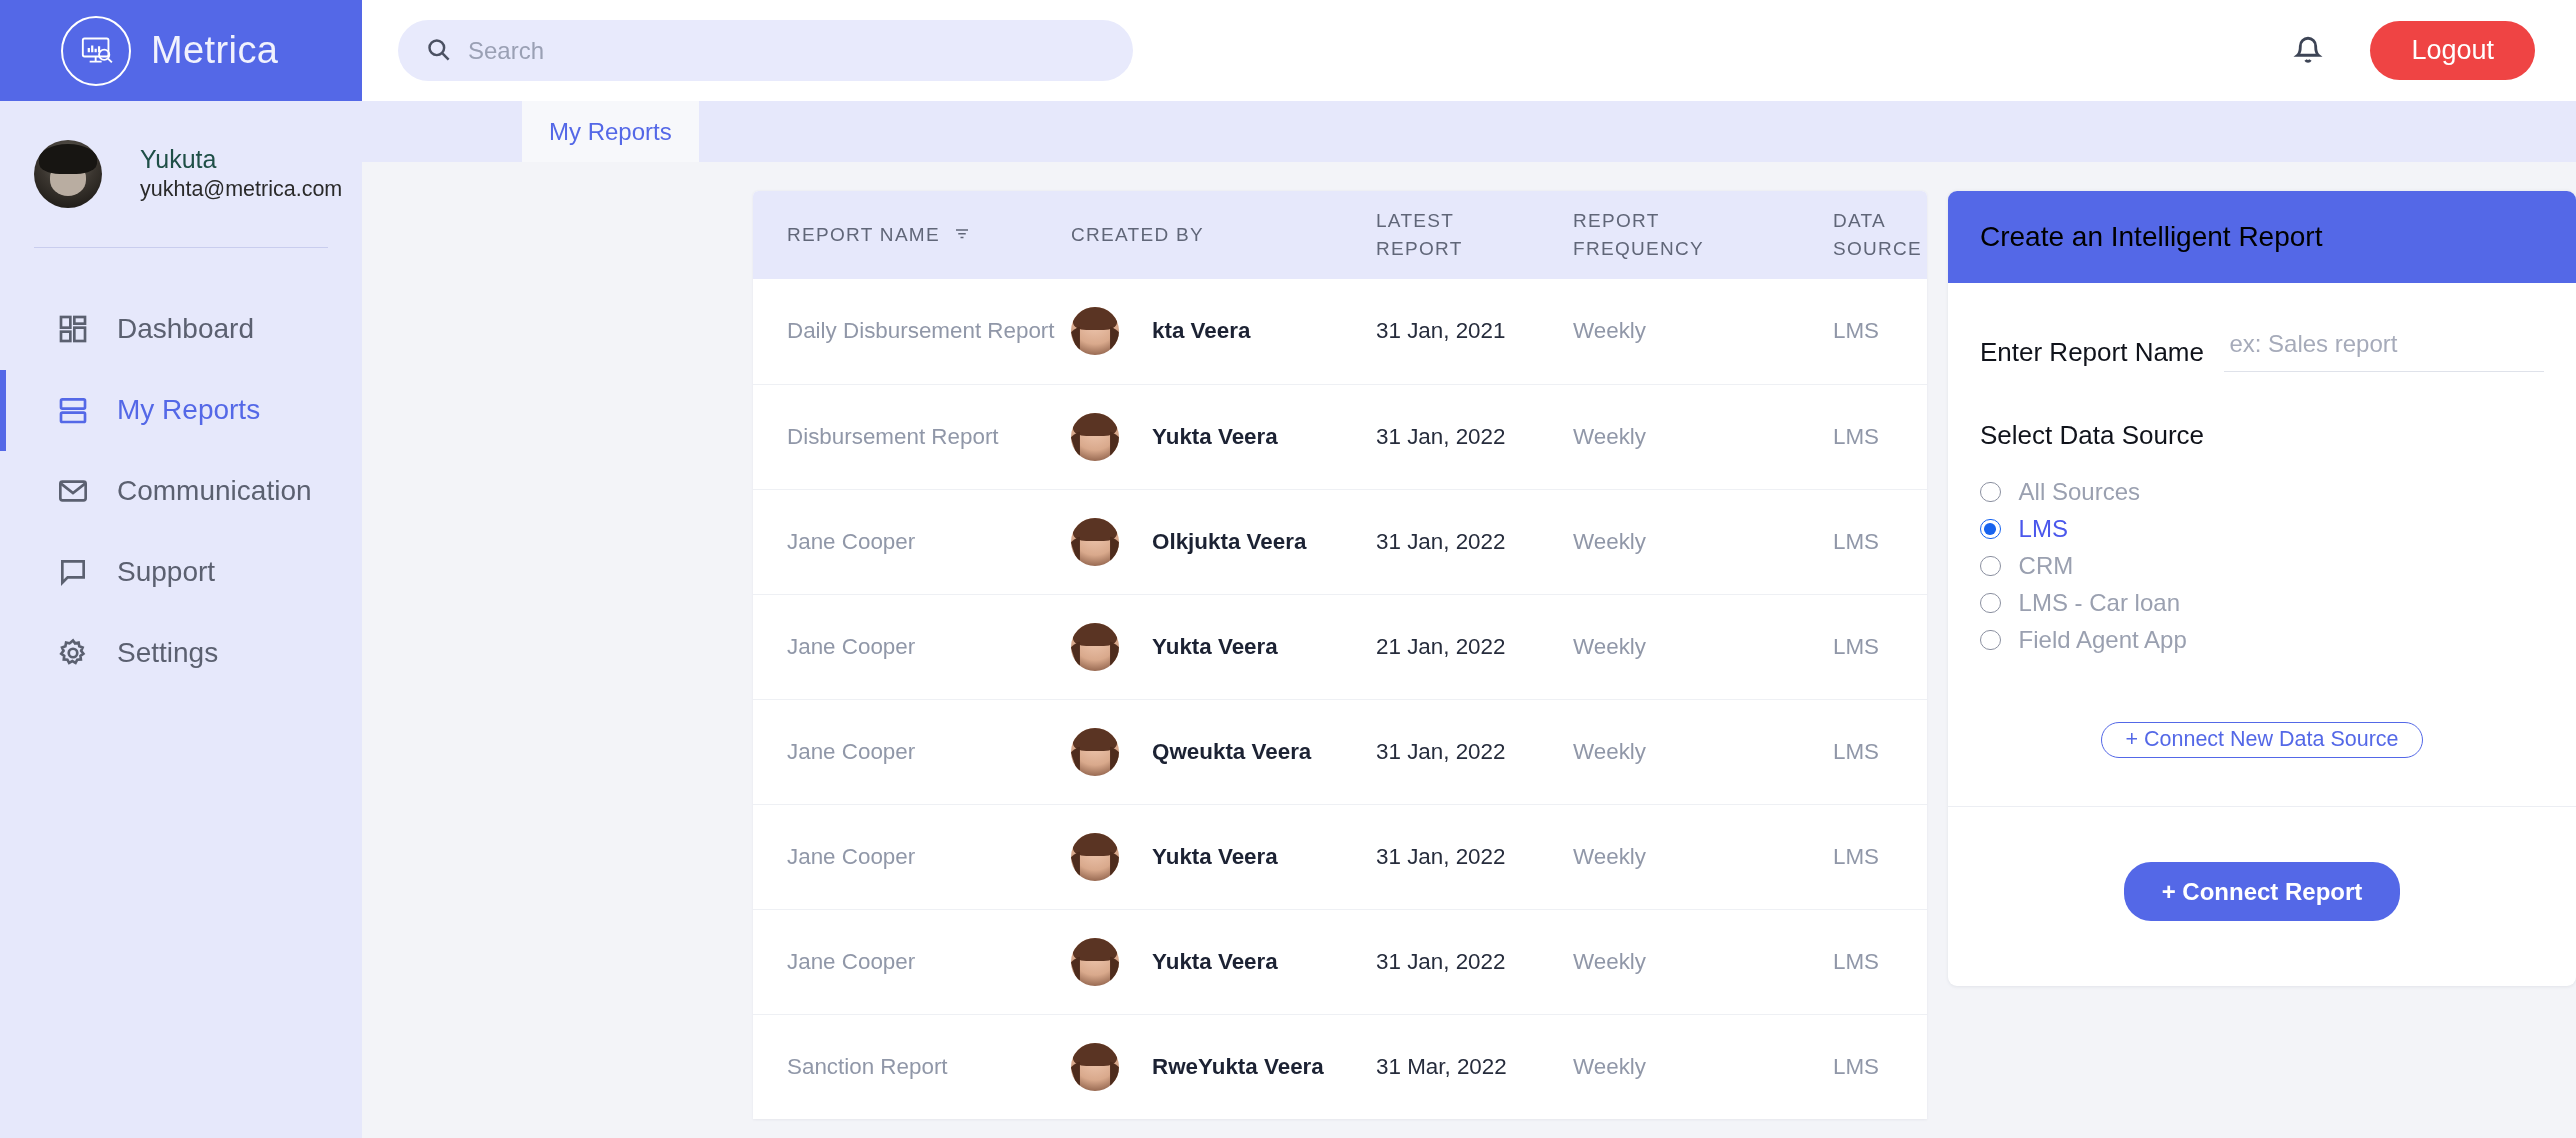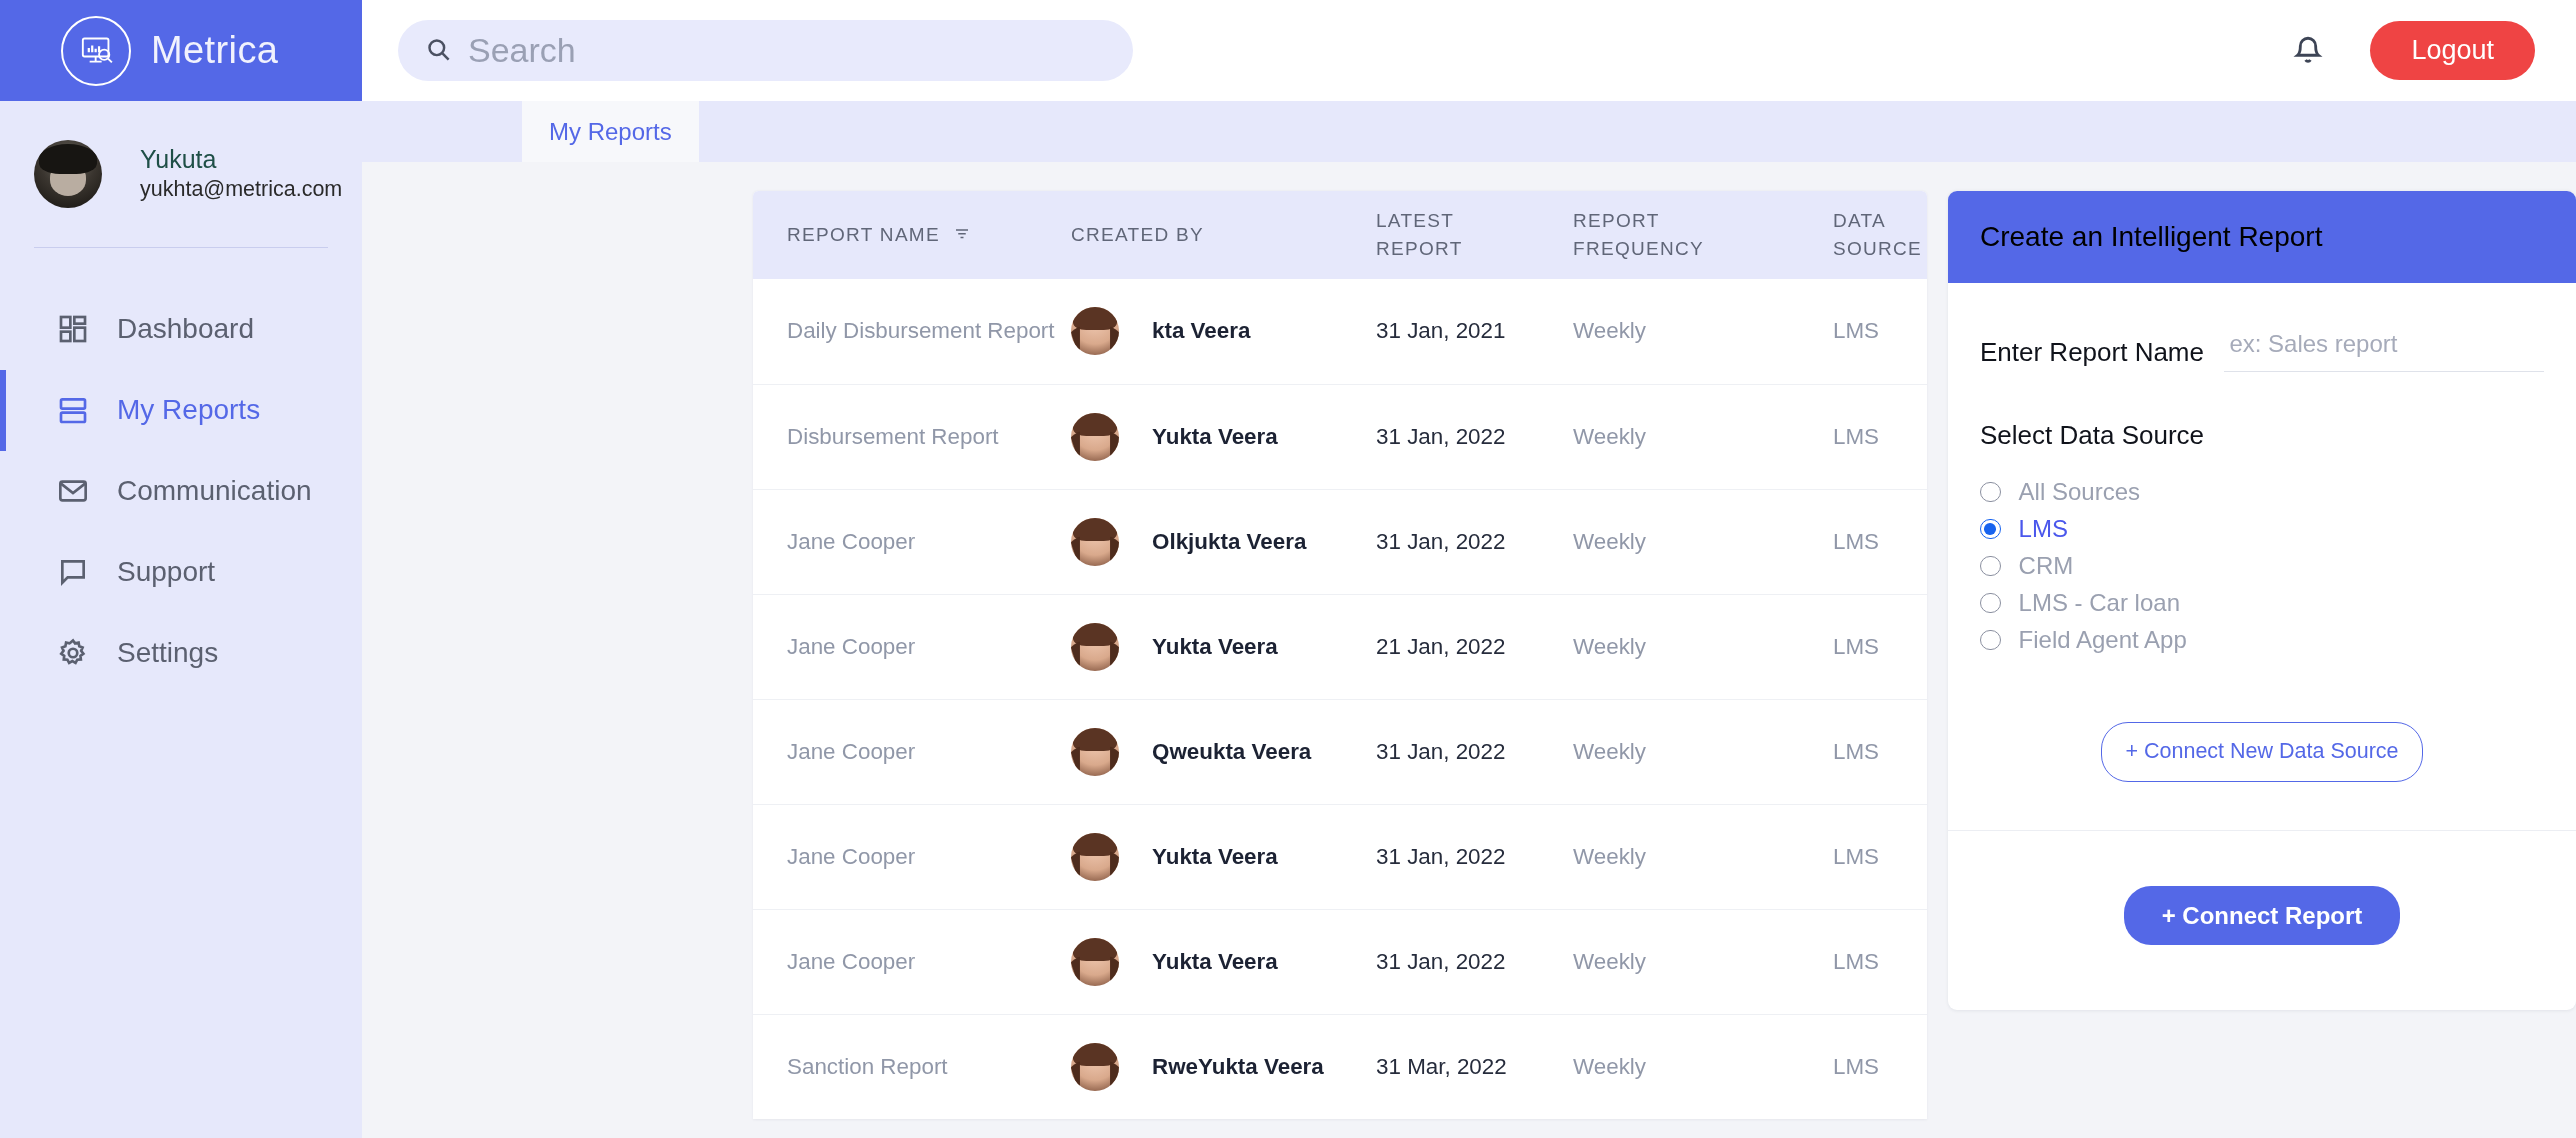--- a/index.html
+++ b/index.html
@@ -70,21 +70,21 @@
   .topbar {
     height: 101px; background: #ffffff;
     display: flex; align-items: center; padding: 0 41px 0 36px; gap: 18px;
   }
   .search-wrap {
     width: 735px; height: 61px; border-radius: 30.5px; background: #e8eafc;
     display: flex; align-items: center; gap: 16px; padding: 0 27px;
   }
   .search-input {
     border: 0; outline: 0; background: transparent; flex: 1;
-    font-size: 34px; color: #8b5cf6; font-family: inherit;
+    font-size: 24px; color: #8b5cf6; font-family: inherit;
   }
   .search-input::placeholder { color: #9aa0b4; }
   .topbar-spacer { flex: 1; }
   .bell-btn { width: 48px; height: 48px; display:flex; align-items:center; justify-content:center; cursor:pointer; }
   .logout-btn {
     background: #ef4444; color: #fff; border: 0; border-radius: 30.5px;
     height: 59px; padding: 0 41px; font-size: 27px; cursor: pointer;
     font-family: inherit; margin-left: 20px;
   }
 
@@ -162,21 +162,21 @@
     width: 20.6px; height: 20.6px; border-radius: 50%; border: 1.8px solid #8b90a0;
     flex: 0 0 20.6px; display:flex; align-items:center; justify-content:center;
   }
   .radio.on { border-color: #1763ef; }
   .radio.on::after { content:""; width: 11.7px; height: 11.7px; border-radius:50%; background:#1763ef; }
   .radio-label { font-size: 24px; color: #9aa0b0; }
   .radio-row.on .radio-label { color: #4a57ec; }
   .connect-src-wrap { display: flex; justify-content: center; margin: 63px 0 48px 0; }
   .btn-outline {
     border: 1.8px solid #5468e7; color: #5468e7; background: #fff;
-    border-radius: 27px; height: 60px; padding: 0 23px; font-size: 21.5px;
+    border-radius: 27px; height: 36px; padding: 0 23px; font-size: 21.5px;
     cursor: pointer; font-family: inherit;
   }
   .panel-sep { height: 0.9px; background: #eceef3; }
   .connect-rep-wrap { display:flex; justify-content:center; padding: 56px 0 65px 0; }
   .btn-primary {
     background: #5468e7; color: #fff; border: 0; border-radius: 27px;
     height: 59px; padding: 0 38px; font-size: 24px; font-weight: 700;
     cursor: pointer; font-family: inherit;
   }
 </style>

